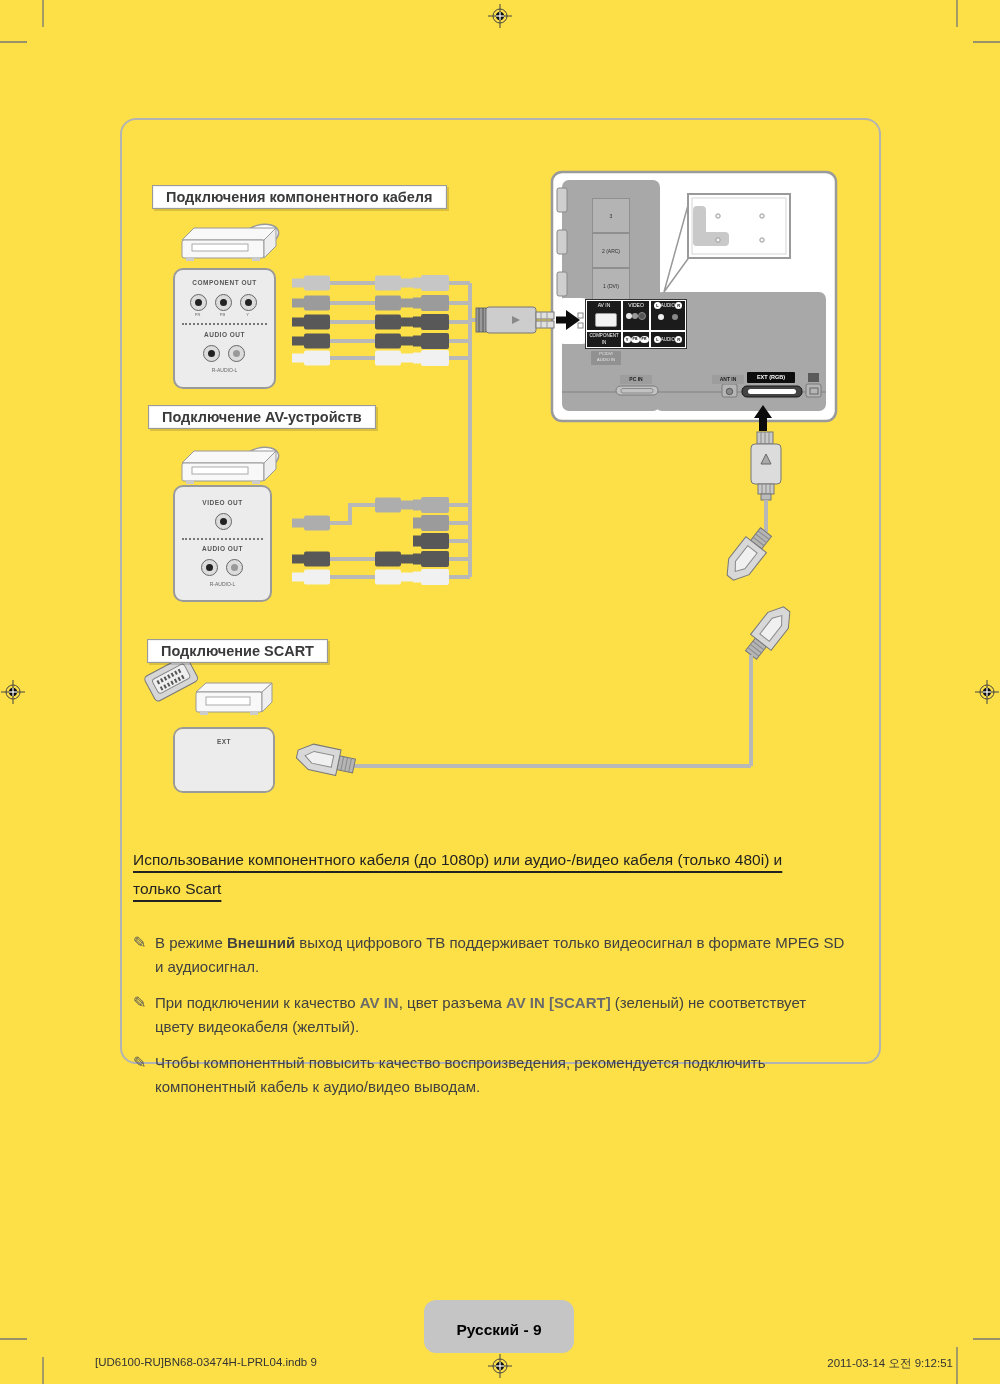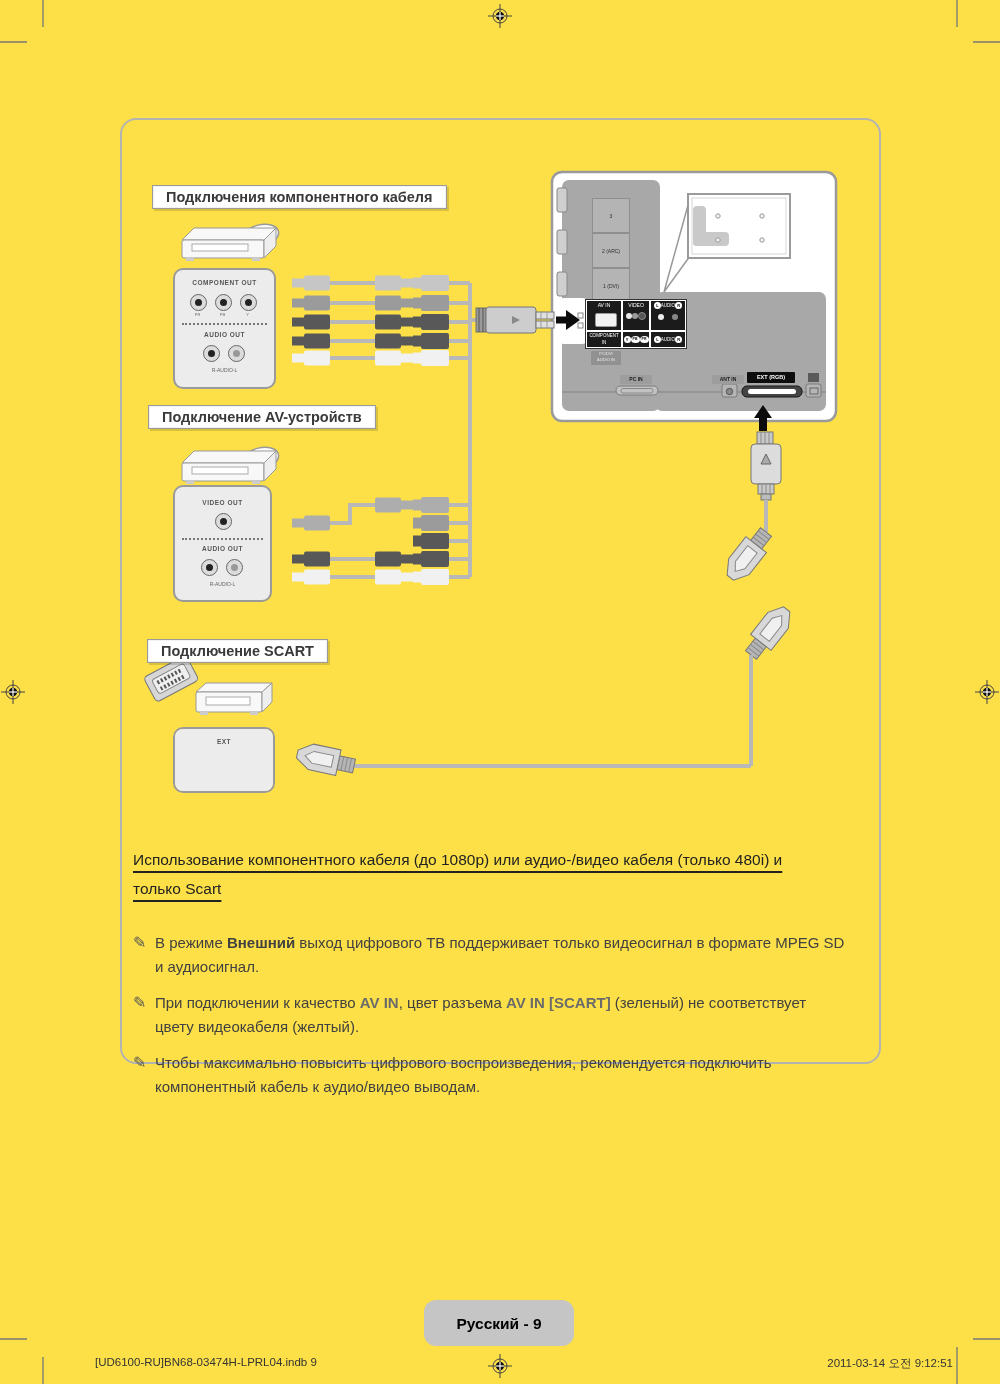--- a/index.html
+++ b/index.html
@@ -50,22 +50,22 @@
 
   
   #usage{left:133px;top:845px;width:715px;}
   #usage h3{margin:0 0 28px 0;font-size:15.5px;line-height:29px;font-weight:normal;color:#222;
             text-decoration:underline;text-decoration-thickness:1.5px;text-underline-offset:6px;}
   .note{display:flex;margin-bottom:13px;font-size:15px;line-height:23.5px;color:#414141;}
   .note .pen{flex:0 0 22px;font-size:16px;color:#555;}
   .note b.gray{color:#6b6b6b;}
 
   
-  #footer-tab{left:424px;top:1300px;width:150px;height:46px;background:#c5c5c5;border-radius:12px;
-              text-align:center;font-size:15.5px;font-weight:bold;color:#000;padding-top:15px;box-sizing:border-box;}
+  #footer-tab{left:424px;top:1300px;width:150px;height:53px;background:#c5c5c5;border-radius:12px;
+              text-align:center;font-size:15.5px;font-weight:bold;color:#000;padding-top:21px;box-sizing:border-box;}
   #file-info{left:95px;top:1356px;font-size:11.5px;color:#333;}
   #date-info{right:47px;top:1356px;font-size:11.5px;color:#333;}
 
   
   .cable{stroke:#b8b8b8;stroke-width:4;fill:none;}
   .crop{stroke:#777;stroke-width:1.3;}
 </style>
 </head>
 <body>
 
@@ -379,21 +379,21 @@
     <div class="note">
       <span class="pen">✎</span>
       <span><span>В режиме </span><b>Внешний</b><span> выход цифрового ТВ поддерживает только видеосигнал в формате MPEG SD и аудиосигнал.</span></span>
     </div>
     <div class="note">
       <span class="pen">✎</span>
       <span><span>При подключении к качество </span><b class="gray">AV IN</b><span>, цвет разъема </span><b class="gray">AV IN [SCART]</b><span> (зеленый) не соответствует цвету видеокабеля (желтый).</span></span>
     </div>
     <div class="note">
       <span class="pen">✎</span>
-      <span><span>Чтобы максимально повысить цифрового воспроизведения, рекомендуется подключить компонентный кабель к аудио/видео выводам.</span></span>
+      <span><span>Чтобы компонентный повысить качество воспроизведения, рекомендуется подключить компонентный кабель к аудио/видео выводам.</span></span>
     </div>
   </div>
 
   <div class="abs overlay" id="footer-tab"><span>Русский - 9</span></div>
   <div class="abs overlay" id="file-info">[UD6100-RU]BN68-03474H-LPRL04.indb   9</div>
   <div class="abs overlay" id="date-info">2011-03-14   오전 9:12:51</div>
 
 </div>
 
 </body></html>

